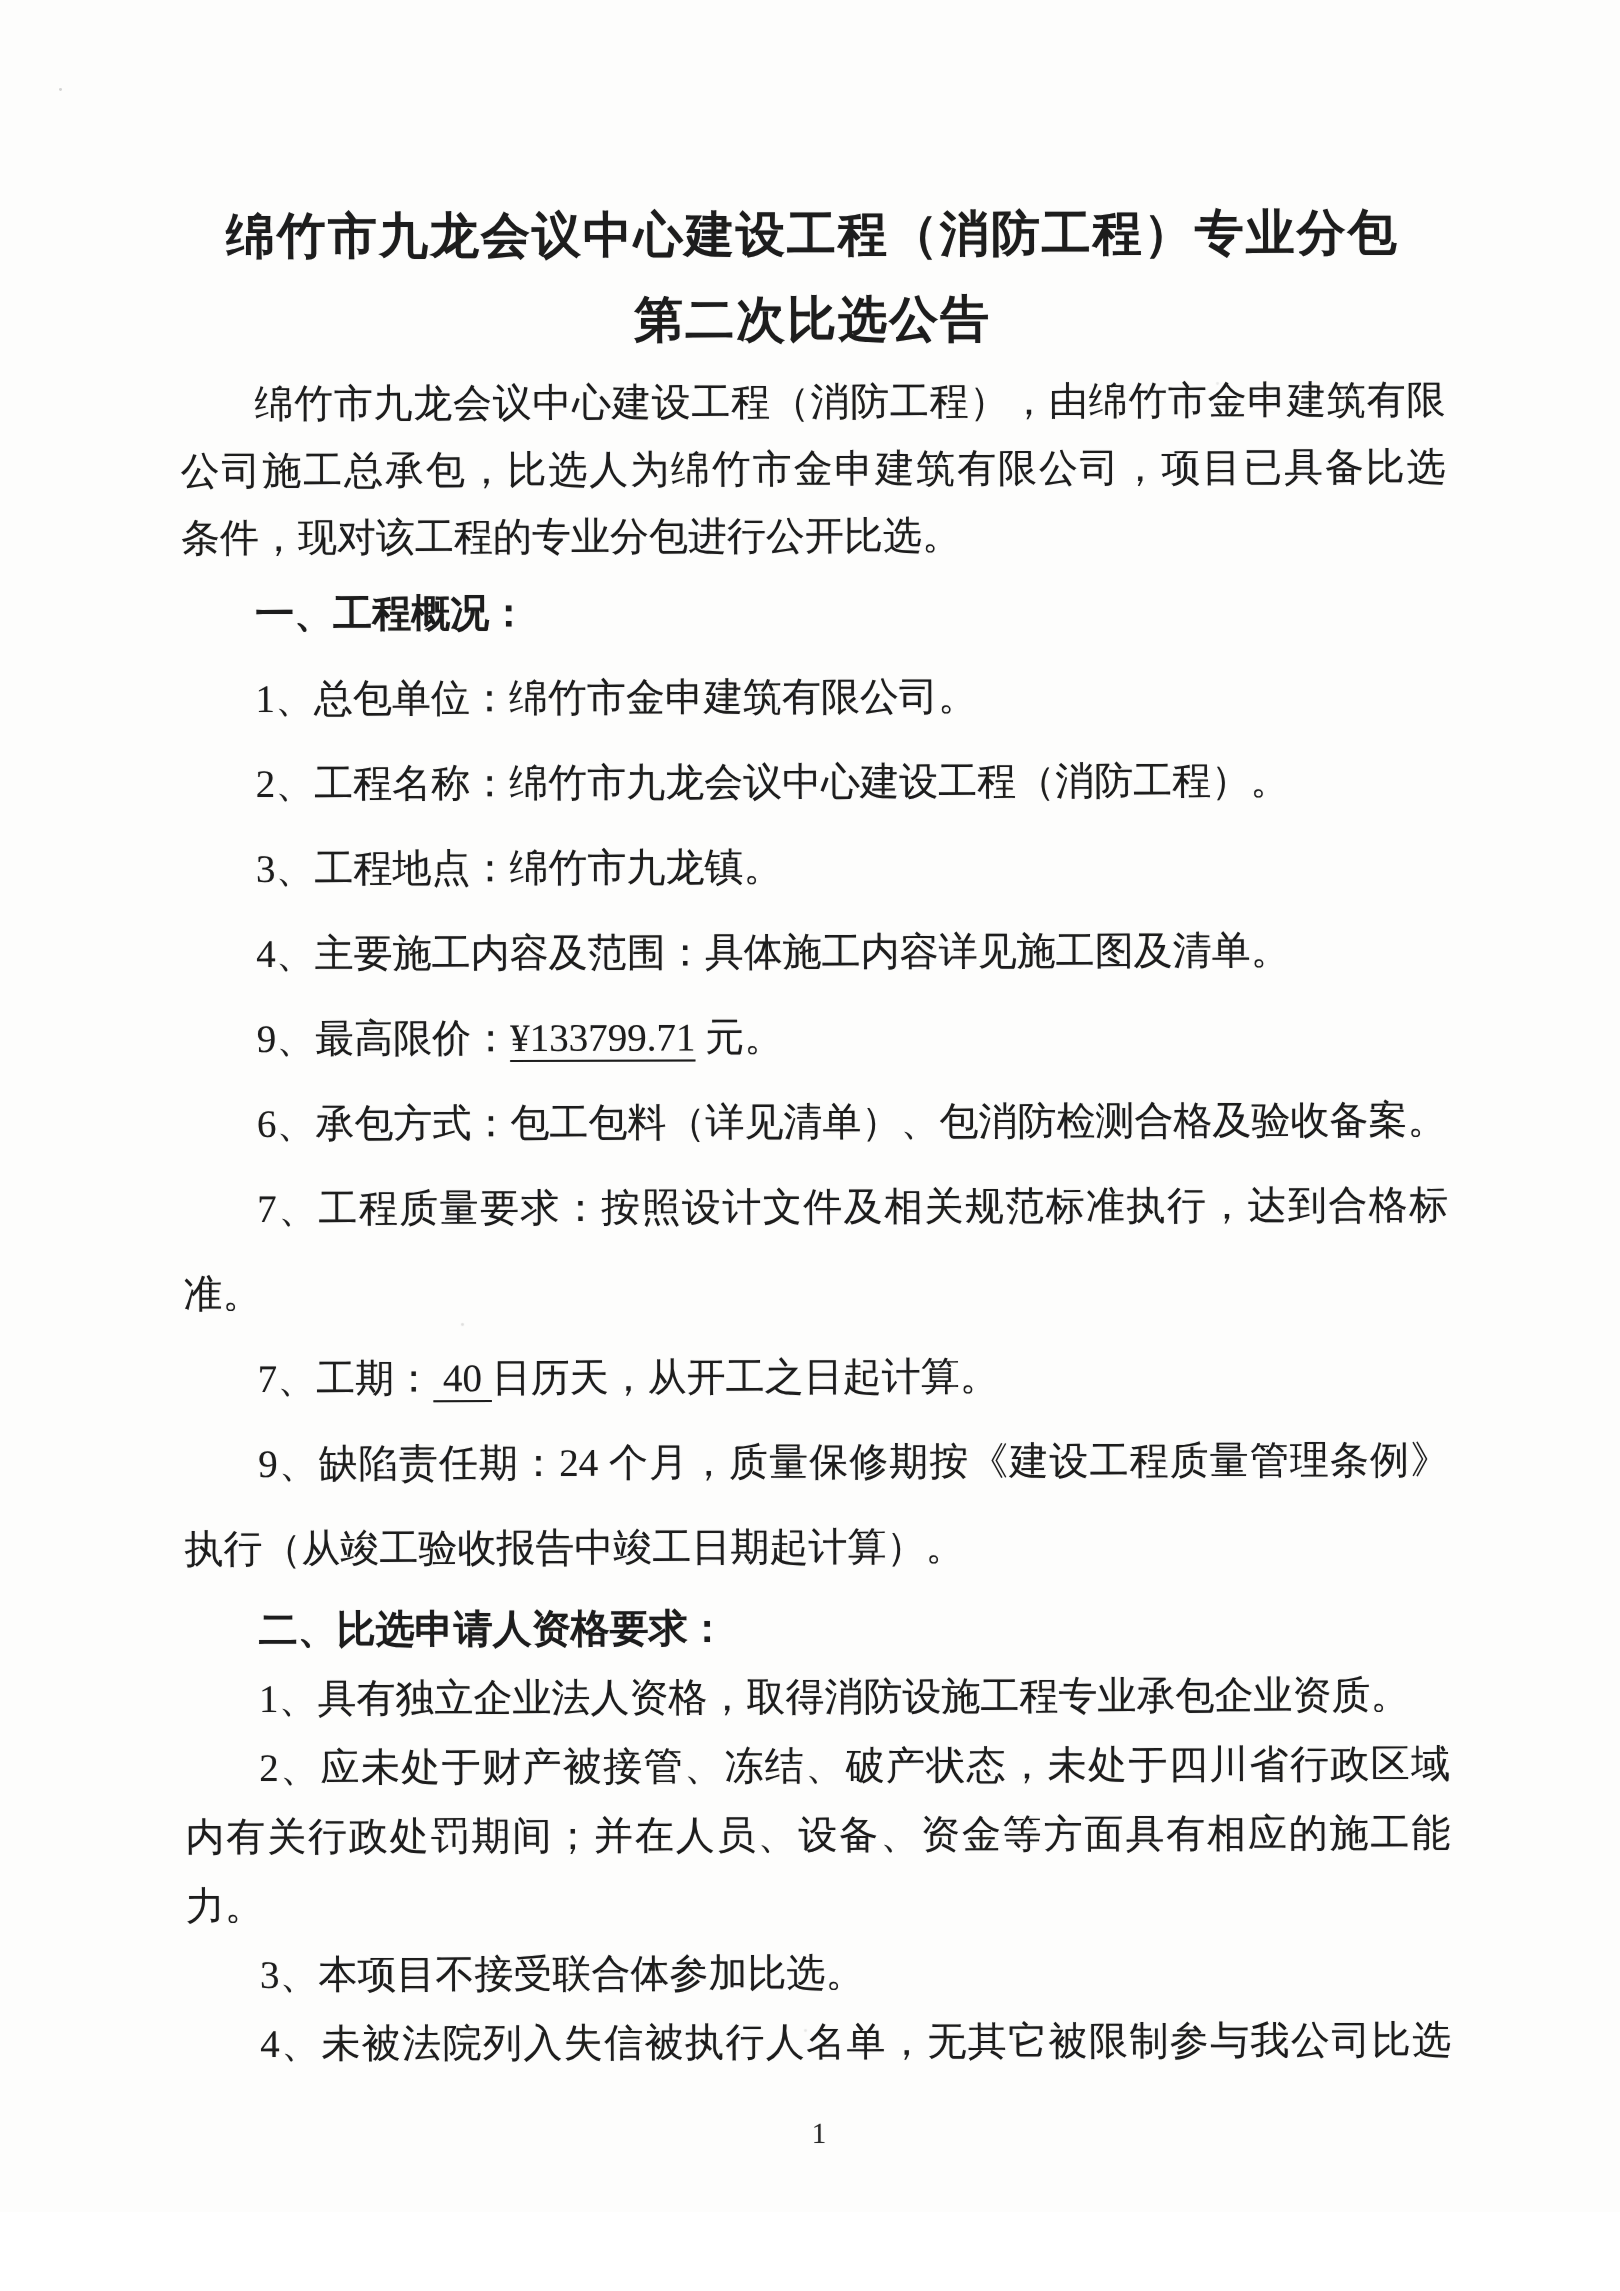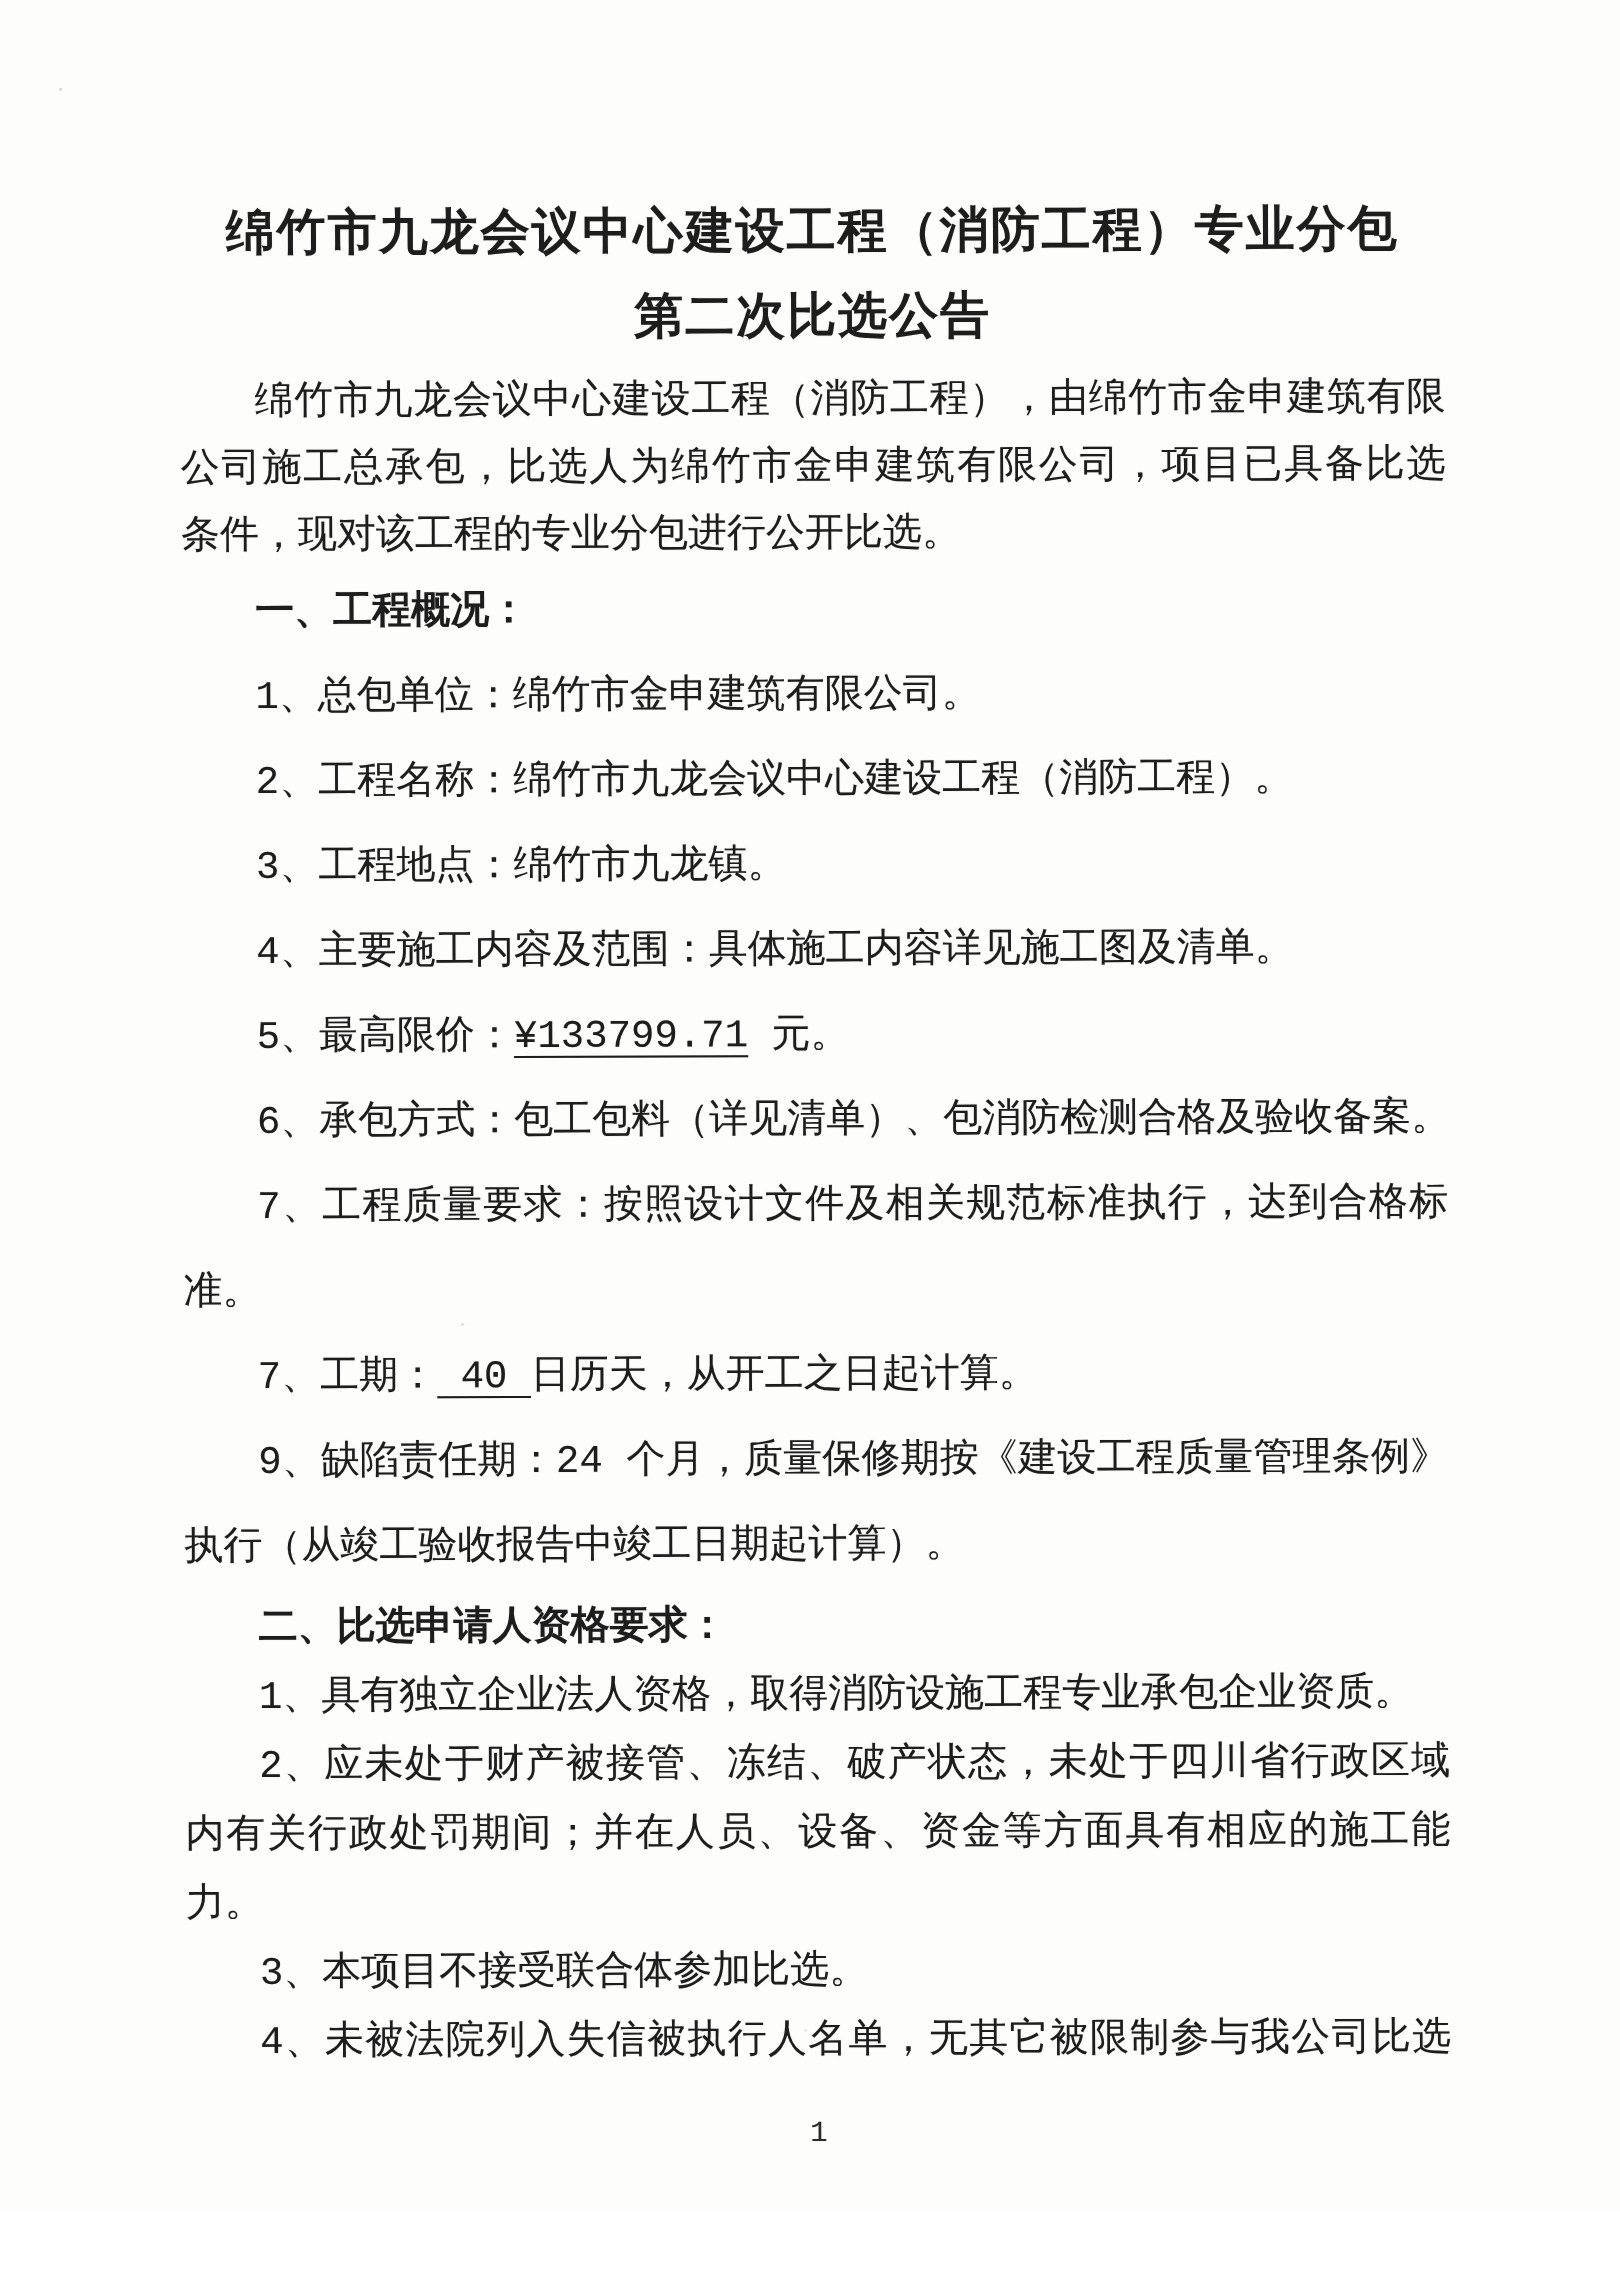--- a/index.html
+++ b/index.html
@@ -2,21 +2,21 @@
 <html><head>
 <meta charset="utf-8">
 <style>
   html, body { margin: 0; padding: 0; background: #ffffff; }
   .page {
     position: relative;
     width: 1620px;
     height: 2212px;
     background: #fdfdfc;
     overflow: hidden;
-    font-family: Liberation Mono, monospace;
+    font-family: Liberation Serif, serif;
     color: #1d1d1d;
   }
   .content {
     padding: 192px 176px 0 179px;
     transform: rotate(-0.2deg);
     transform-origin: 50% 0;
     text-shadow: 0 0 1px rgba(30,30,30,0.35);
   }
   .title {
     text-align: center;
@@ -76,21 +76,21 @@
       <div class="line fill">公司施工总承包，比选人为绵竹市金申建筑有限公司，项目已具备比选</div>
       <div class="line">条件，现对该工程的专业分包进行公开比选。</div>
     </div>
 
     <div class="sec1">
       <div class="line indent bold">一、工程概况：</div>
       <div class="line indent">1、总包单位：绵竹市金申建筑有限公司。</div>
       <div class="line indent">2、工程名称：绵竹市九龙会议中心建设工程（消防工程）。</div>
       <div class="line indent">3、工程地点：绵竹市九龙镇。</div>
       <div class="line indent">4、主要施工内容及范围：具体施工内容详见施工图及清单。</div>
-      <div class="line indent"><span>5、最高限价：</span><span class="u">¥133799.71</span><span> 元。</span></div>
+      <div class="line indent"><span>9、最高限价：</span><span class="u">¥133799.71</span><span> 元。</span></div>
       <div class="line indent">6、承包方式：包工包料（详见清单）、包消防检测合格及验收备案。</div>
       <div class="line indent fill">7、工程质量要求：按照设计文件及相关规范标准执行，达到合格标</div>
       <div class="line">准。</div>
       <div class="line indent"><span>7、工期：</span><span class="u">&nbsp;40&nbsp;</span><span>日历天，从开工之日起计算。</span></div>
       <div class="line indent fill">9、缺陷责任期：24 个月，质量保修期按《建设工程质量管理条例》</div>
       <div class="line">执行（从竣工验收报告中竣工日期起计算）。</div>
     </div>
 
     <div class="sec2">
       <div class="line indent bold">二、比选申请人资格要求：</div>

